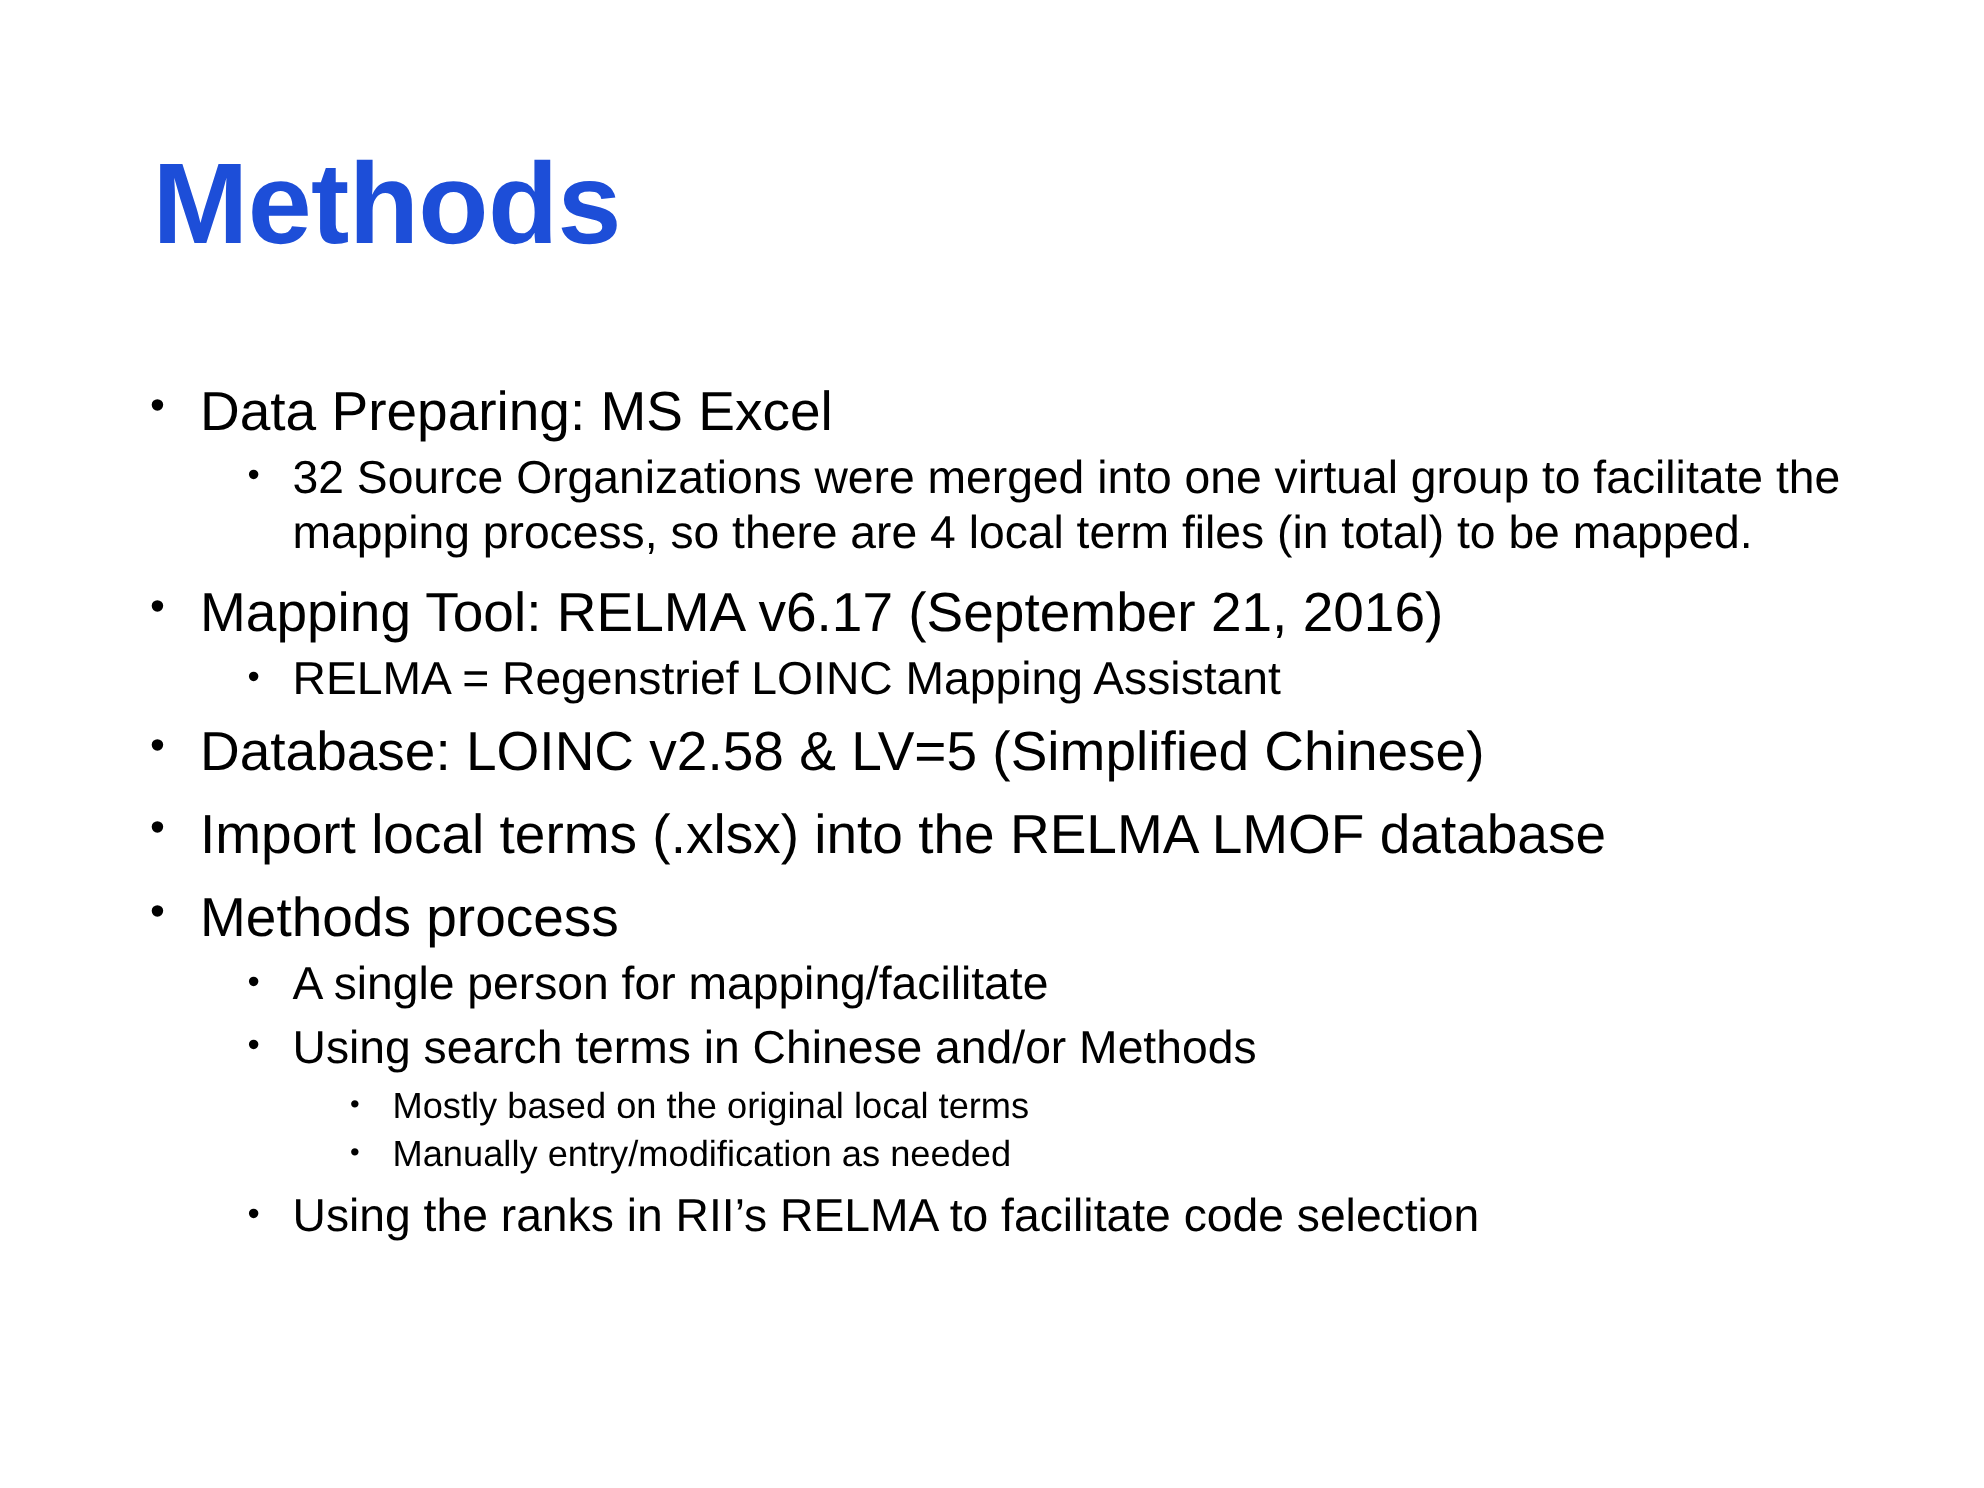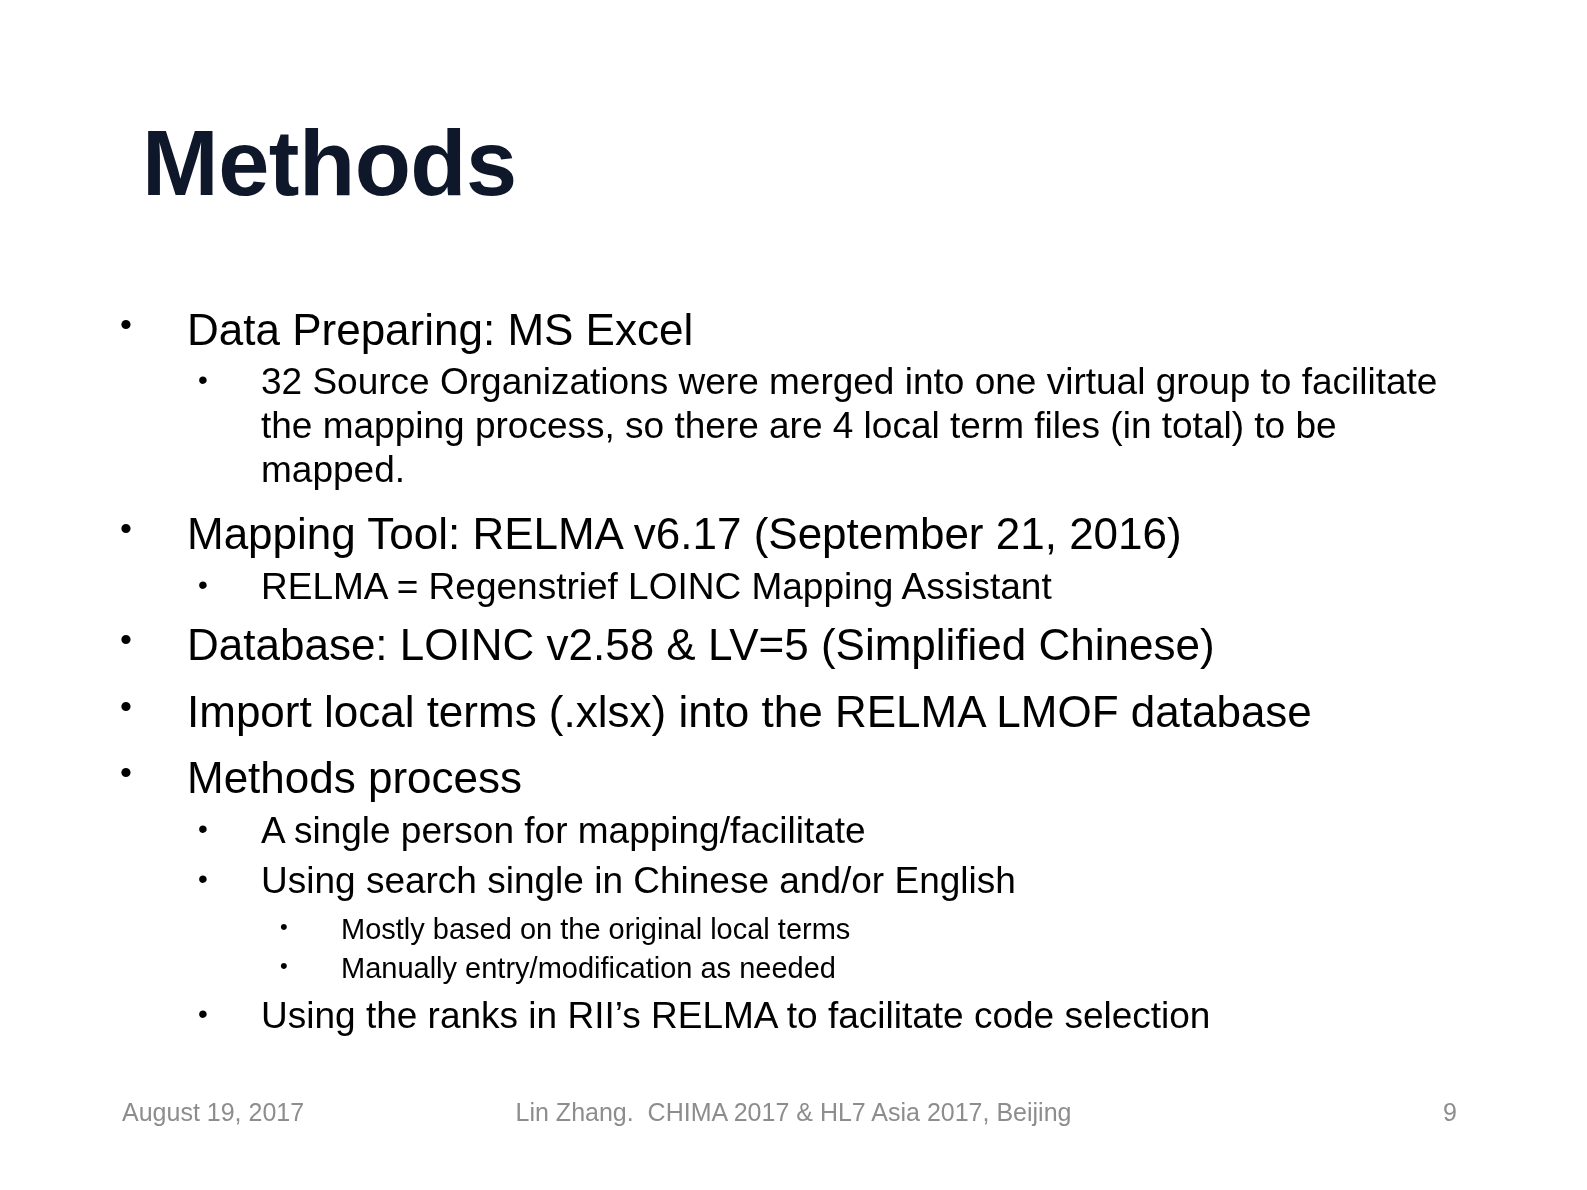--- a/index.html
+++ b/index.html
@@ -19,24 +19,23 @@
   }
 
   
   .slide-title {
     position: absolute;
     left: 122px;
     top: 117px;
     font-size: 92px;
     font-weight: bold;
     line-height: 1.0;
-    color: #0f172a;
+    color: #1d4ed8;
     letter-spacing: -0.5px;
     white-space: pre;
-    margin-left: 20px;
   }
 
   
   .body-area {
     position: absolute;
     left: 120px;
     top: 300px;
     width: 1360px;
   }
 
@@ -49,21 +48,20 @@
   .bullet-mark {
     flex: 0 0 auto;
     text-align: left;
     line-height: inherit;
     font-family: "Liberation Sans", sans-serif;
   }
 
   .bullet-text {
     flex: 1 1 auto;
     line-height: inherit;
-    margin-left: 27px;
   }
 
   
   .lvl1 {
     font-size: 44px;
     line-height: 1.35;
     margin-bottom: 1px;
   }
   .lvl1 > .bullet-mark {
     width: 40px;
@@ -187,21 +185,21 @@
 
     <div class="bullet-row lvl2">
       <span class="bullet-mark">•</span>
       <span class="bullet-text">A single person for mapping/facilitate</span>
     </div>
 
     <div class="gap-sm"></div>
 
     <div class="bullet-row lvl2">
       <span class="bullet-mark">•</span>
-      <span class="bullet-text">Using search single in Chinese and/or English</span>
+      <span class="bullet-text">Using search terms in Chinese and/or Methods</span>
     </div>
 
     <div class="gap-sm"></div>
 
     <div class="bullet-row lvl3">
       <span class="bullet-mark">•</span>
       <span class="bullet-text">Mostly based on the original local terms</span>
     </div>
 
     <div class="bullet-row lvl3">
@@ -211,19 +209,14 @@
 
     <div class="gap-sm"></div>
 
     <div class="bullet-row lvl2">
       <span class="bullet-mark">•</span>
       <span class="bullet-text">Using the ranks in RII’s RELMA to facilitate code selection</span>
     </div>
 
   </div>
 
-  <div class="footer">
-    <span class="footer-date">August 19, 2017</span>
-    <span class="footer-center">Lin Zhang.  CHIMA 2017 &amp; HL7 Asia 2017, Beijing</span>
-    <span class="footer-page">9</span>
-  </div>
 
 </div>
 
 </body></html>

